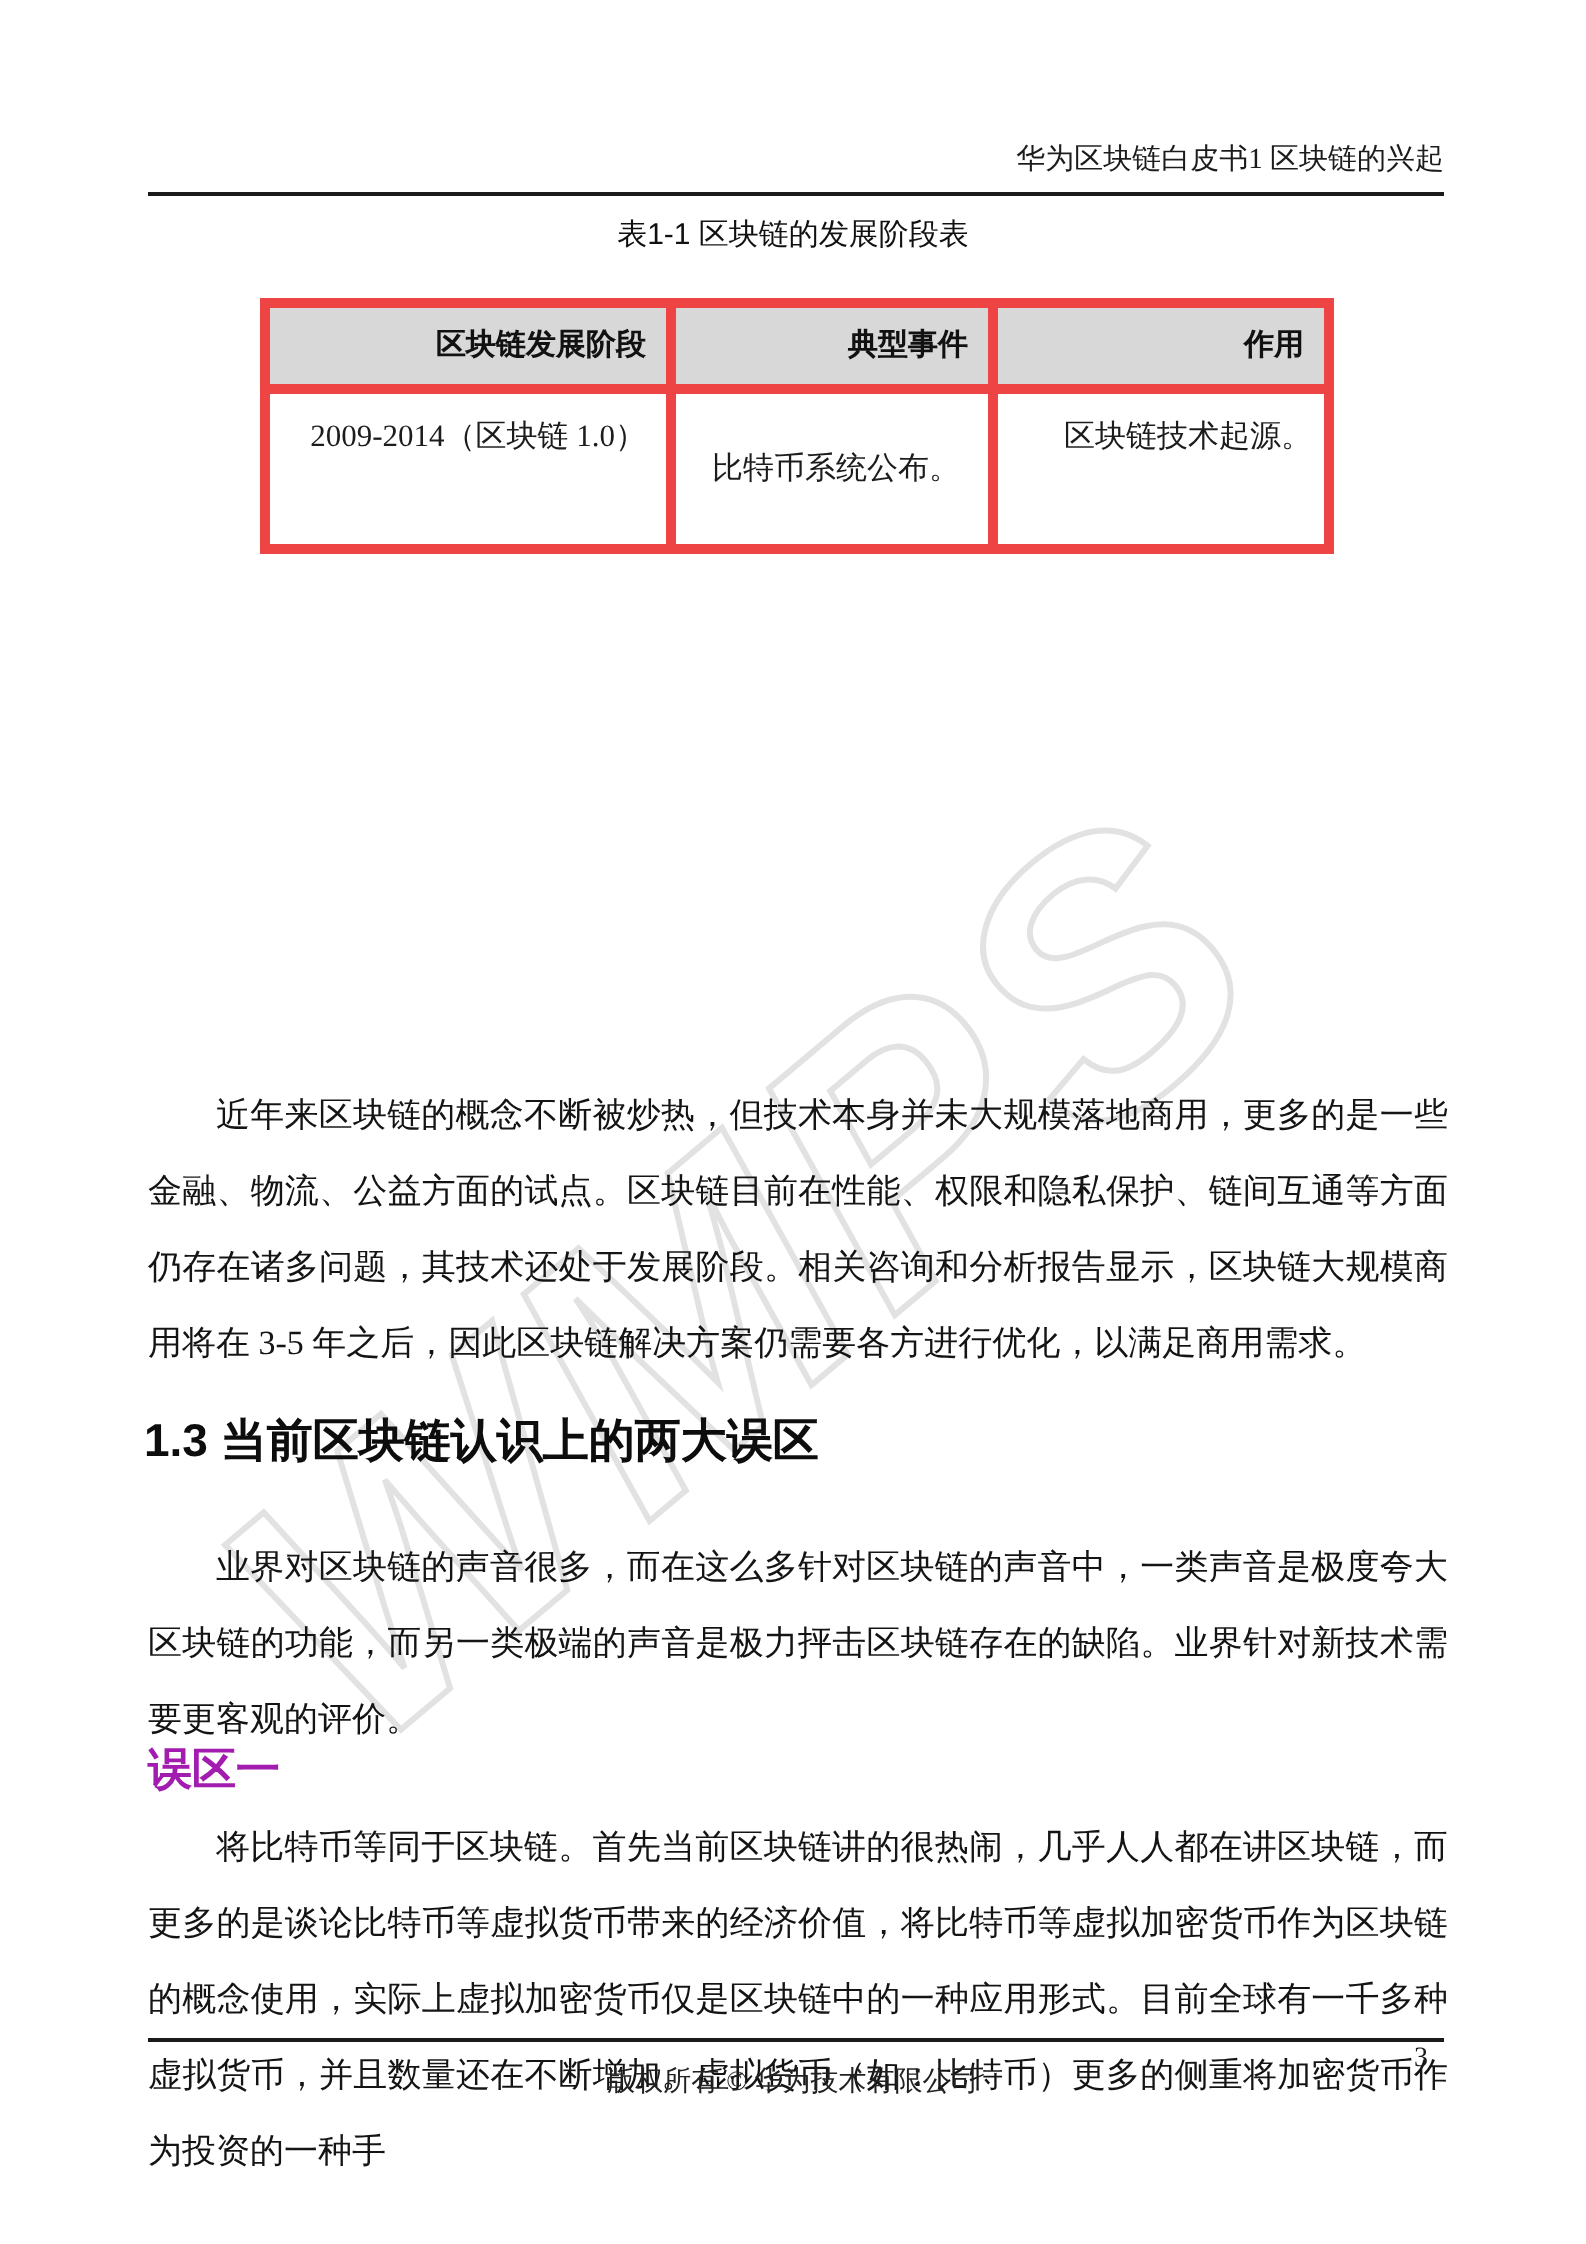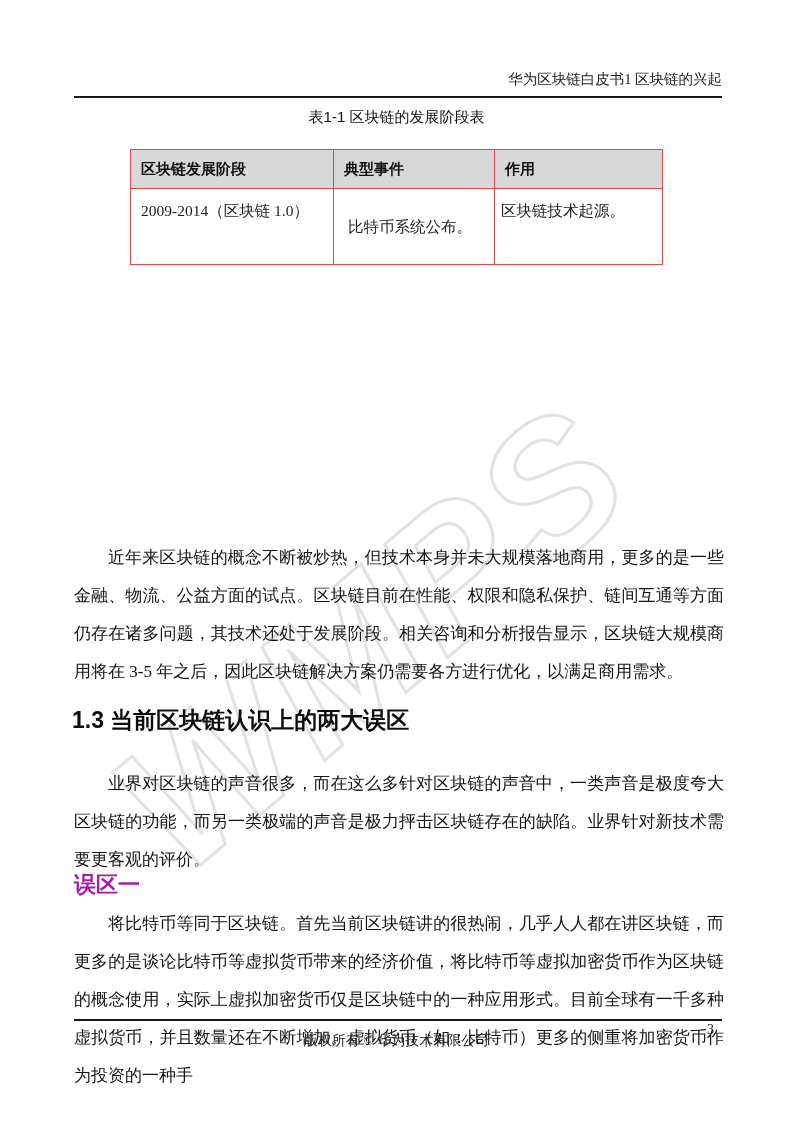--- a/index.html
+++ b/index.html
@@ -51,23 +51,23 @@
 
   
   table.stages {
     position: absolute;
     left: 130px; top: 149px;
     width: 532px;
     border-collapse: collapse;
     table-layout: fixed;
   }
   table.stages th, table.stages td {
-    border: 1px solid #ef4444;
+    border: 5px solid #ef4444;
     vertical-align: top;
-    text-align: left;
+    text-align: right;
     word-break: break-all;
   }
   table.stages th {
     background: #d8d8d8;
     font-family: "Liberation Sans", sans-serif;
     font-weight: bold;
     font-size: 15px;
     line-height: 24px;
     padding: 7px 10px;
     color: #111;

